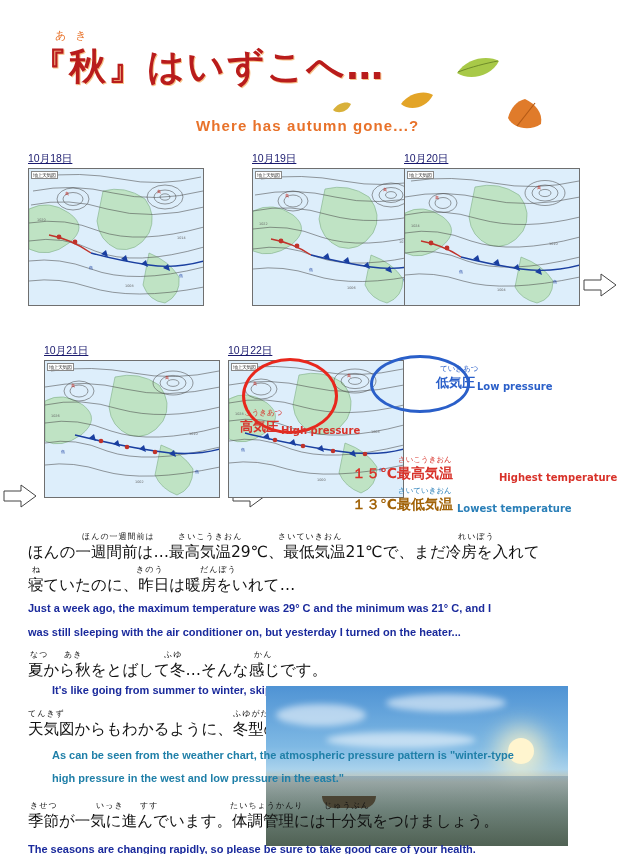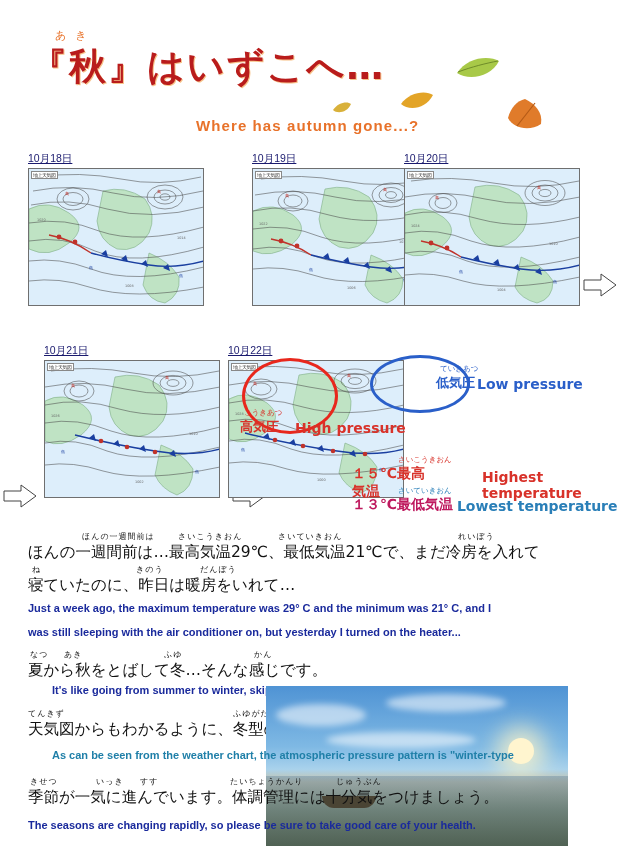--- a/index.html
+++ b/index.html
@@ -65,21 +65,21 @@
   
   .ann { position:absolute; font-family:"DejaVu Sans", sans-serif; }
   .circle-red {
     position:absolute; border:3px solid #e8271c; border-radius:50%;
   }
   .circle-blue {
     position:absolute; border:3px solid #2a5fc9; border-radius:50%;
   }
   .label-jp { font-size:13px; font-weight:bold; }
   .label-furi { font-size:7.5px; }
-  .label-en { font-size:14px; font-weight:bold; }
+  .label-en { font-size:10px; font-weight:bold; }
 
   
   .body-text { position:absolute; left:28px; width:566px; }
   .jp-line {
     font-family:"DejaVu Sans", sans-serif;
     font-size:15.5px; color:#111; line-height:1.45;
     white-space:nowrap;
   }
   .en-line {
     font-size:11px; color:#1a2a9c; font-weight:bold;
@@ -439,21 +439,21 @@
     </svg>
     <div class="map-label">地上天気図</div>
   </div>
 </div>
 
 <div class="circle-red" style="left:242px; top:358px; width:96px; height:76px;"></div>
 <div class="circle-blue" style="left:370px; top:355px; width:100px; height:58px;"></div>
 
 <div class="ann" style="left:240px; top:408px;">
   <div class="label-furi" style="color:#d8322a; margin-left:4px;">こうきあつ</div>
-  <div style="display:flex; align-items:flex-end; gap:16px;">
+  <div style="display:flex; align-items:flex-end; gap:2px;">
     <span class="label-jp" style="color:#d8322a;">高気圧</span>
     <span class="label-en" style="color:#d8322a;">High pressure</span>
   </div>
 </div>
 
 <div class="ann" style="left:436px; top:364px;">
   <div class="label-furi" style="color:#2a5fc9; margin-left:4px;">ていきあつ</div>
   <div style="display:flex; align-items:flex-end; gap:2px;">
     <span class="label-jp" style="color:#2a5fc9;">低気圧</span>
     <span class="label-en" style="color:#2a5fc9;">Low pressure</span>
@@ -464,21 +464,21 @@
   <div class="label-furi" style="color:#d8322a; margin-left:46px;">さいこうきおん</div>
   <div style="display:flex; align-items:flex-end; gap:4px;">
     <span class="label-jp" style="color:#d8322a; font-size:14px;">１５℃最高気温</span>
     <span class="label-en" style="color:#d8322a;margin-left:42px;">Highest temperature</span>
   </div>
 </div>
 
 <div class="ann" style="left:352px; top:486px;">
   <div class="label-furi" style="color:#2a7fb8; margin-left:46px;">さいていきおん</div>
   <div style="display:flex; align-items:flex-end; gap:4px;">
-    <span class="label-jp" style="color:#be185d; font-size:14px;">１３℃最低気温</span>
+    <span class="label-jp" style="color:#a16207; font-size:14px;">１３℃最低気温</span>
     <span class="label-en" style="color:#2a7fb8;">Lowest temperature</span>
   </div>
 </div>
 
 <div class="body-text" style="top:540px;">
 
   <div style="position:relative; height:26px;">
     <span class="ruby" style="left:54px; top:-9px;">ほんの一週間前は</span>
     <span class="ruby" style="left:150px; top:-9px;">さいこうきおん</span>
     <span class="ruby" style="left:250px; top:-9px;">さいていきおん</span>
@@ -508,27 +508,28 @@
 
   <div style="position:relative; height:30px; margin-top:10px;">
     <span class="ruby" style="left:0px; top:-1px;">てんきず</span>
     <span class="ruby" style="left:205px; top:-1px;">ふゆがた</span>
     <span class="ruby red" style="left:265px; top:-1px;">きあつはいち</span>
     <span class="ruby red" style="left:360px; top:-1px;">せいこうとうてい</span>
     <div class="jp-line" style="position:absolute; left:0; top:9px;">天気図からもわかるように、冬型の気圧配置で「西高東低」</div>
   </div>
 
   <div class="en-line teal indent" style="margin-top:8px; position:relative; z-index:6;">As can be seen from the weather chart, the atmospheric pressure pattern is "winter-type</div>
+  <div class="en-line teal indent" style="margin-top:7px; position:relative; z-index:6;">high pressure in the west and low pressure in the east."</div>
 
   <div style="position:relative; height:30px; margin-top:14px; z-index:6;">
     <span class="ruby" style="left:2px; top:-1px;">きせつ</span>
     <span class="ruby" style="left:68px; top:-1px;">いっき</span>
     <span class="ruby" style="left:112px; top:-1px;">すす</span>
     <span class="ruby" style="left:202px; top:-1px;">たいちょうかんり</span>
-    <span class="ruby" style="left:308px; top:-1px;">じゅうぶん</span>
+    <span class="ruby" style="left:296px; top:-1px;">じゅうぶん</span>
     <div class="jp-line" style="position:absolute; left:0; top:9px;">季節が一気に進んでいます。体調管理には十分気をつけましょう。</div>
   </div>
 
   <div class="en-line" style="margin-top:10px; position:relative; z-index:6;">The seasons are changing rapidly, so please be sure to take good care of your health.</div>
 </div>
 
 <div class="photo">
   <div class="cloud" style="left:10px; top:18px; width:90px; height:22px;"></div>
   <div class="cloud" style="left:120px; top:8px; width:120px; height:18px;"></div>
   <div class="cloud" style="left:60px; top:46px; width:150px; height:16px;"></div>

